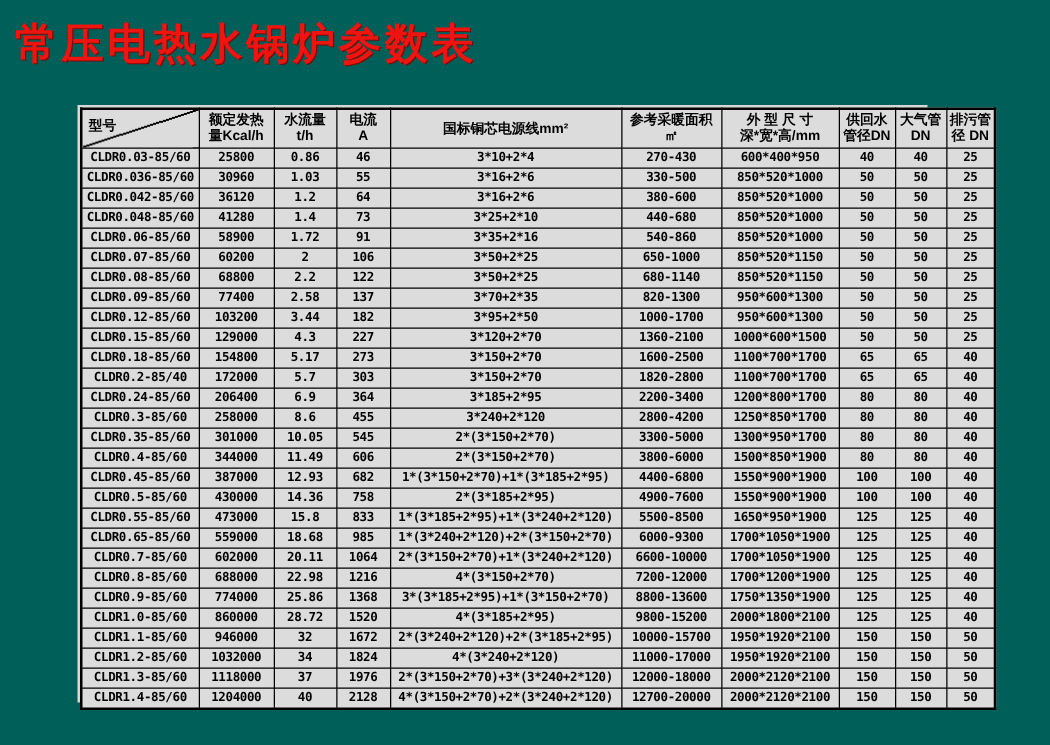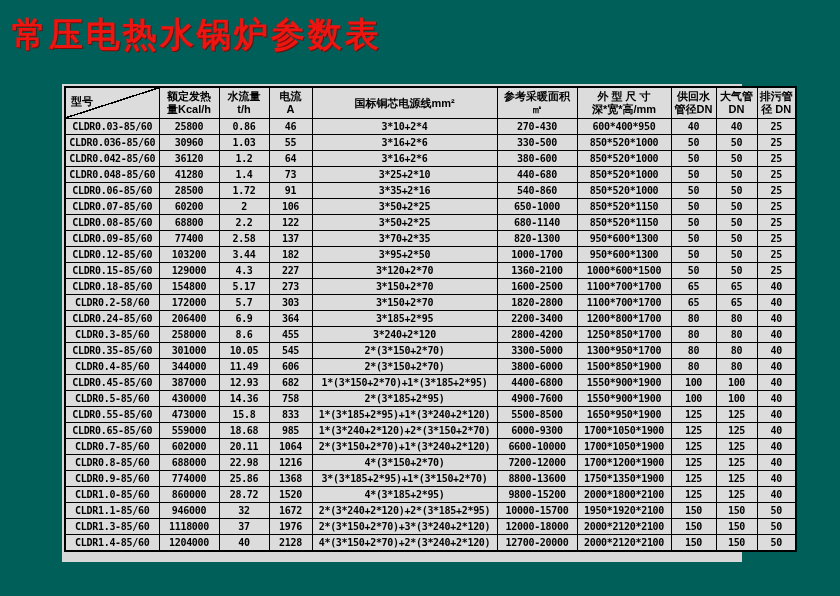--- a/index.html
+++ b/index.html
@@ -185,21 +185,21 @@
           <td class="col3">73</td>
           <td class="col4">3*25+2*10</td>
           <td class="col5">440-680</td>
           <td class="col6">850*520*1000</td>
           <td class="col7">50</td>
           <td class="col8">50</td>
           <td class="col9">25</td>
         </tr>
         <tr>
           <td class="col0">CLDR0.06-85/60</td>
-          <td class="col1">28500</td>
+          <td class="col1">58900</td>
           <td class="col2">1.72</td>
           <td class="col3">91</td>
           <td class="col4">3*35+2*16</td>
           <td class="col5">540-860</td>
           <td class="col6">850*520*1000</td>
           <td class="col7">50</td>
           <td class="col8">50</td>
           <td class="col9">25</td>
         </tr>
         <tr>
@@ -268,21 +268,21 @@
           <td class="col2">5.17</td>
           <td class="col3">273</td>
           <td class="col4">3*150+2*70</td>
           <td class="col5">1600-2500</td>
           <td class="col6">1100*700*1700</td>
           <td class="col7">65</td>
           <td class="col8">65</td>
           <td class="col9">40</td>
         </tr>
         <tr>
-          <td class="col0">CLDR0.2-58/60</td>
+          <td class="col0">CLDR0.2-85/40</td>
           <td class="col1">172000</td>
           <td class="col2">5.7</td>
           <td class="col3">303</td>
           <td class="col4">3*150+2*70</td>
           <td class="col5">1820-2800</td>
           <td class="col6">1100*700*1700</td>
           <td class="col7">65</td>
           <td class="col8">65</td>
           <td class="col9">40</td>
         </tr>
@@ -436,20 +436,32 @@
           <td class="col2">32</td>
           <td class="col3">1672</td>
           <td class="col4">2*(3*240+2*120)+2*(3*185+2*95)</td>
           <td class="col5">10000-15700</td>
           <td class="col6">1950*1920*2100</td>
           <td class="col7">150</td>
           <td class="col8">150</td>
           <td class="col9">50</td>
         </tr>
         <tr>
+          <td class="col0">CLDR1.2-85/60</td>
+          <td class="col1">1032000</td>
+          <td class="col2">34</td>
+          <td class="col3">1824</td>
+          <td class="col4">4*(3*240+2*120)</td>
+          <td class="col5">11000-17000</td>
+          <td class="col6">1950*1920*2100</td>
+          <td class="col7">150</td>
+          <td class="col8">150</td>
+          <td class="col9">50</td>
+        </tr>
+        <tr>
           <td class="col0">CLDR1.3-85/60</td>
           <td class="col1">1118000</td>
           <td class="col2">37</td>
           <td class="col3">1976</td>
           <td class="col4">2*(3*150+2*70)+3*(3*240+2*120)</td>
           <td class="col5">12000-18000</td>
           <td class="col6">2000*2120*2100</td>
           <td class="col7">150</td>
           <td class="col8">150</td>
           <td class="col9">50</td>

